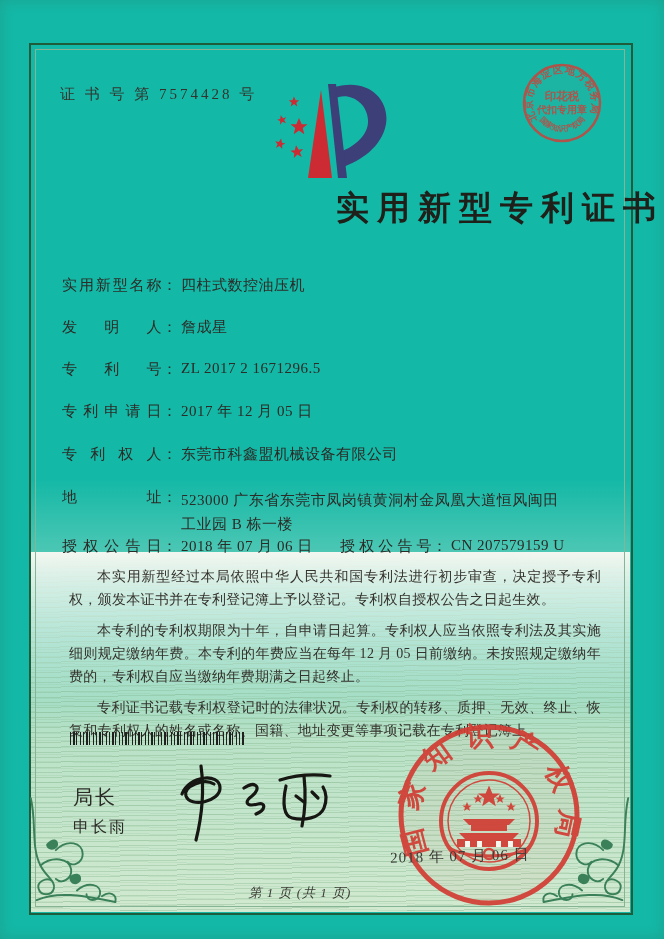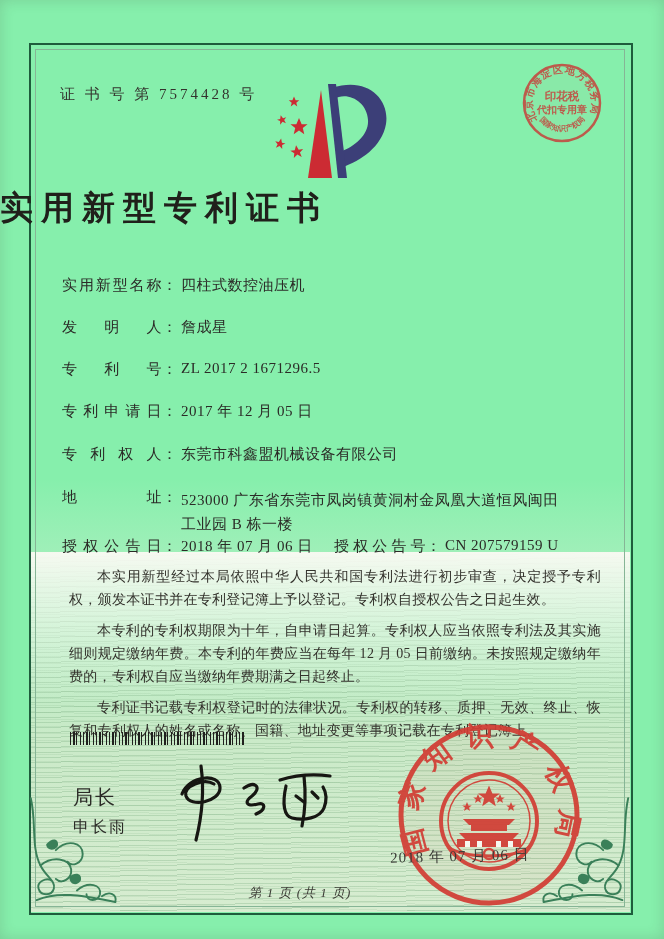--- a/index.html
+++ b/index.html
@@ -1,18 +1,18 @@
 <!DOCTYPE html>
 <html><head>
 <meta charset="utf-8">
 <style>
   html,body { margin:0; padding:0; background:#e9e7e0; }
   .page {
     position:relative; width:664px; height:939px; margin:0 auto; overflow:hidden;
-    background:#86efac;
+    background:#14b8a6;
     box-shadow: inset 0 0 14px rgba(60,60,50,0.18);
     font-family:"Liberation Serif","DejaVu Serif",serif;
     color:#2b2b27;
   }
   
   .tint { position:absolute; left:31px; top:46px; width:599px; height:866px;
     background:linear-gradient(180deg, rgba(223,238,215,0) 0%, rgba(223,238,215,0) 50%,
       rgba(226,240,218,0.45) 64%, rgba(214,233,205,0.85) 80%, rgba(219,236,210,0.95) 100%); }
   .waves { position:absolute; left:31px; top:552px; width:599px; height:359px;
     background:
@@ -22,30 +22,30 @@
       repeating-linear-gradient(181.5deg, rgba(115,168,122,0.14) 0px, rgba(115,168,122,0.14) 1px,
         rgba(255,255,255,0) 1px, rgba(255,255,255,0) 7px);
   }
   .border-outer { position:absolute; left:29px; top:43px; width:600px; height:868px;
     border:2px solid #1e5c3c; }
   .border-inner { position:absolute; left:35px; top:49px; width:588px; height:856px;
     border:1px solid #86b596; }
 
   .cert-no { position:absolute; left:60px; top:85px; font-size:15px; letter-spacing:3px; color:#33332d; }
 
-  .title { position:absolute; left:0; top:186px; width:664px; text-align:left;
+  .title { position:absolute; left:0; top:186px; width:664px; text-align:right;
     font-size:33px; font-weight:bold; letter-spacing:8px; color:#20201b; }
 
   .fields { position:absolute; left:62px; top:0; width:560px; font-size:15px; }
   .frow { position:absolute; left:0; white-space:nowrap; }
   .flabel { display:inline-block; width:100px; text-align:justify; text-align-last:justify; letter-spacing:0.5px; }
   .fcolon { display:inline-block; }
   .fvalue { display:inline-block; margin-left:4px; letter-spacing:0.5px; vertical-align:top; }
   .fvalue.wrap { white-space:normal; width:386px; line-height:24px; }
-  .grant-right { position:absolute; left:272px; top:0; white-space:nowrap; }
+  .grant-right { position:absolute; left:278px; top:0; white-space:nowrap; }
   .flabel.sm { width:92px; }
 
   .body-text { position:absolute; left:61px; top:557px; width:548px;
     font-size:14px; line-height:23px; text-align:justify; color:#33322c; letter-spacing:0.3px; }
   .body-text p { margin:8px; text-indent:2em; }
 
   .barcode { position:absolute; left:70px; top:732px; width:175px; height:13px;
     background:repeating-linear-gradient(90deg,
       #20201e 0px,#20201e 1px, transparent 1px, transparent 3px,
       #20201e 3px,#20201e 5px, transparent 5px, transparent 6px,

